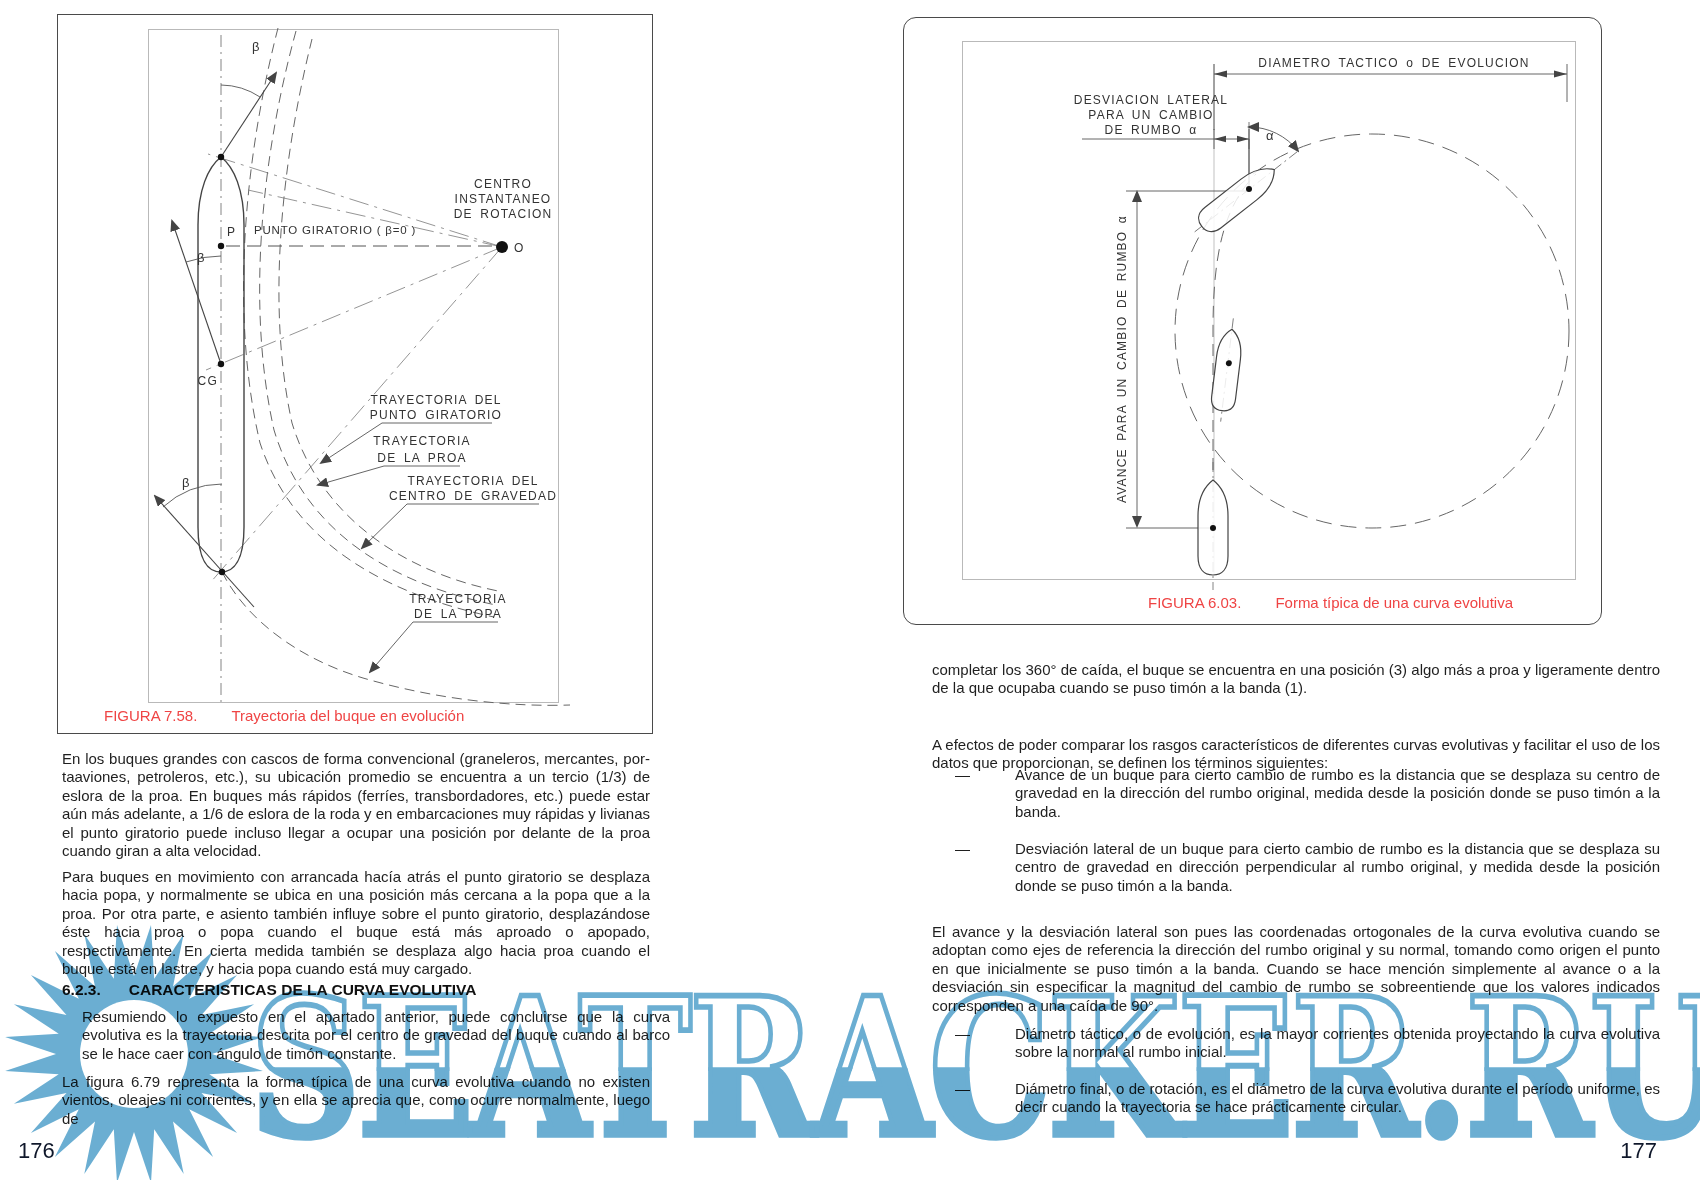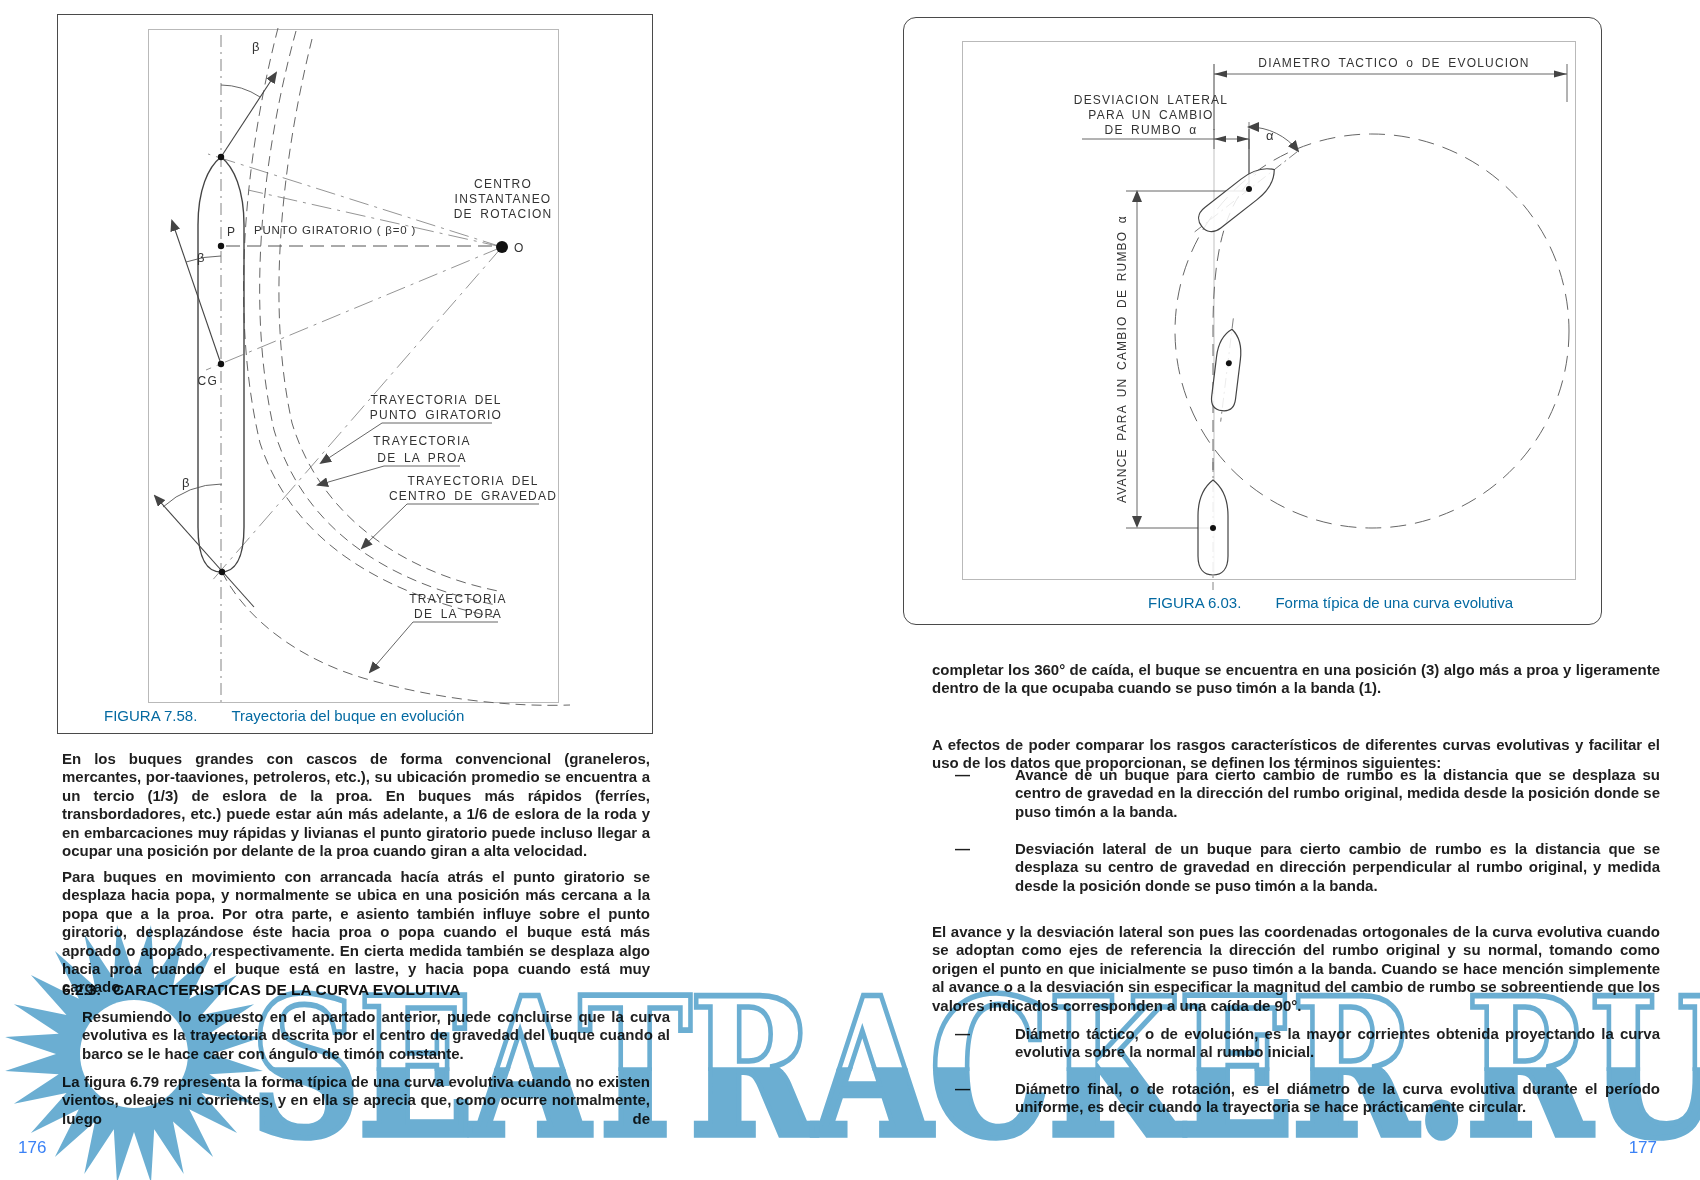--- a/index.html
+++ b/index.html
@@ -1,31 +1,31 @@
 <!DOCTYPE html>
 <html><head>
 <meta charset="utf-8">
 <style>
   html,body{margin:0;padding:0;}
   body{width:1700px;height:1180px;position:relative;background:#ffffff;
        font-family:"Liberation Sans", sans-serif;color:#1f1f1f;overflow:hidden;}
   .abs{position:absolute;}
   
-  .para{font-size:15px;line-height:18.4px;text-align:justify;color:#1f1f1f;font-weight:bold;}
+  .para{font-size:15px;line-height:18.4px;text-align:justify;color:#1f1f1f;}
   .para.justify-last{text-align-last:justify;}
   .heading{font-size:15.5px;font-weight:bold;color:#111;white-space:nowrap;}
-  .heading .num{display:inline-block;margin-right:12px;}
-  .pagenum{font-size:17px;color:#3b82f6;}
+  .heading .num{display:inline-block;margin-right:28px;}
+  .pagenum{font-size:22px;color:#0f172a;}
   .bullet{display:flex;}
   .bullet .dash{width:23px;margin-left:23px;flex:none;}
   .bullet .btxt{flex:1;margin-left:37px;}
   
   .figbox{border:1.5px solid #4a4a4a;background:#fff;}
   .innerframe{position:absolute;border:1px solid #b9b9b9;}
-  .caption{position:absolute;font-size:15px;color:#0369a1;white-space:nowrap;text-align:right;}
+  .caption{position:absolute;font-size:15px;color:#ef4444;white-space:nowrap;text-align:right;}
   .caption .cap-label{margin-right:34px;}
   svg text{font-family:"Liberation Sans", sans-serif;fill:#333;}
   .techlbl{font-size:12px;letter-spacing:1.2px;word-spacing:3px;}
   .techsm{font-size:11.5px;letter-spacing:0.8px;}
   .greek{font-size:13px;}
   
   #watermark{position:absolute;left:0;top:0;width:1700px;height:1180px;
              pointer-events:none;mix-blend-mode:multiply;opacity:0.82;border-radius:30px;}
   .wm-text-wrap{position:absolute;left:250px;top:972px;transform:scale(1.02,1.27);
                 transform-origin:top left;white-space:nowrap;}

